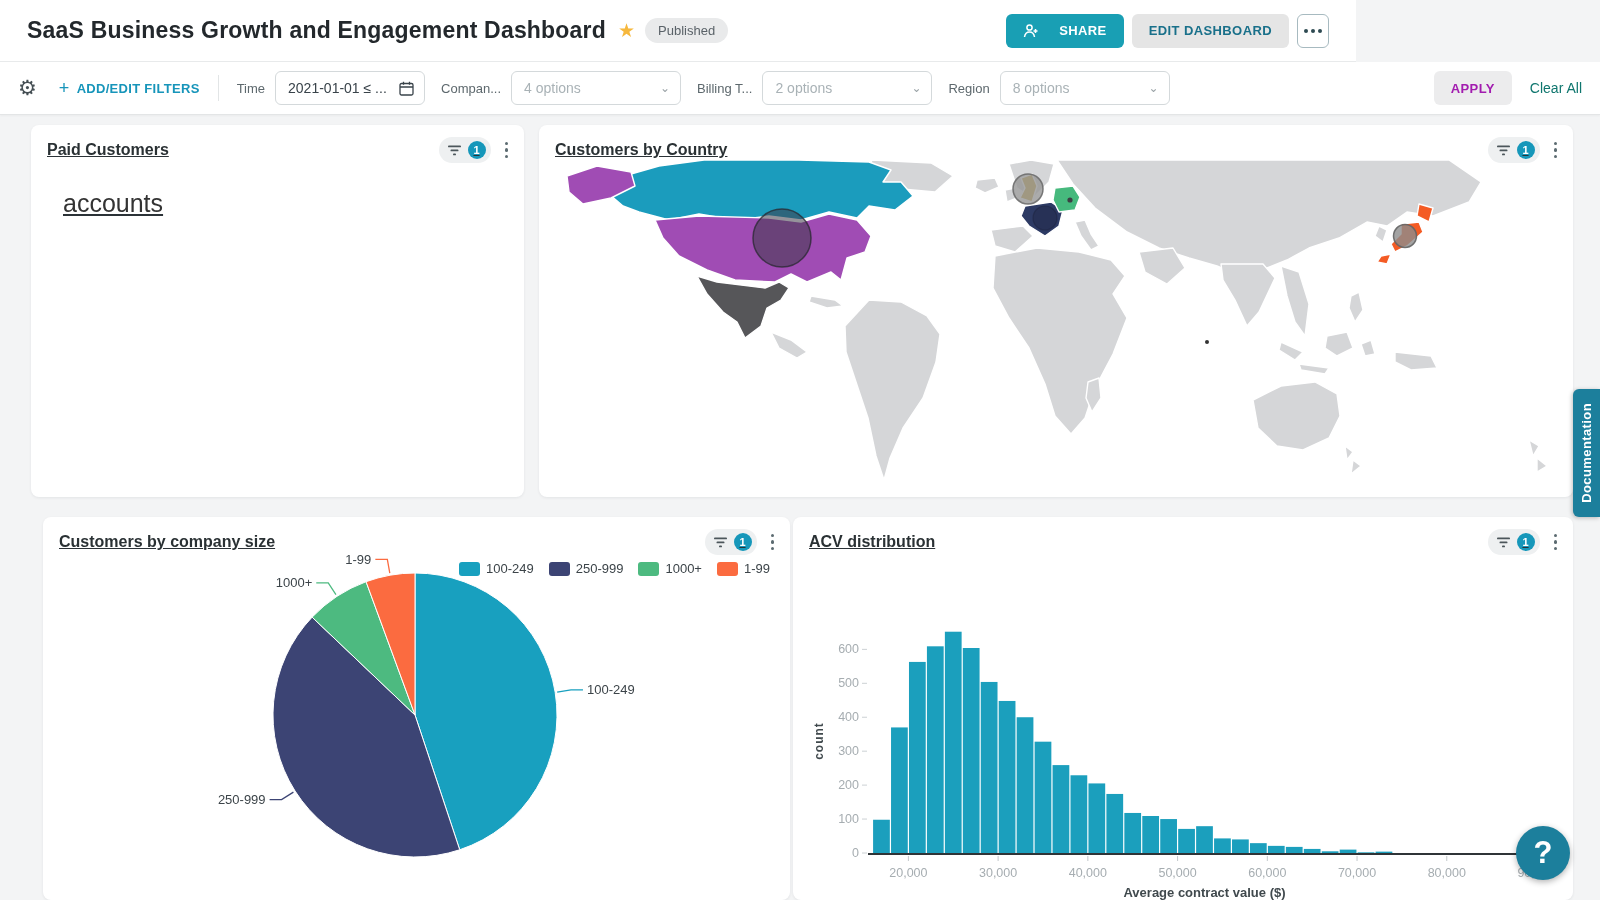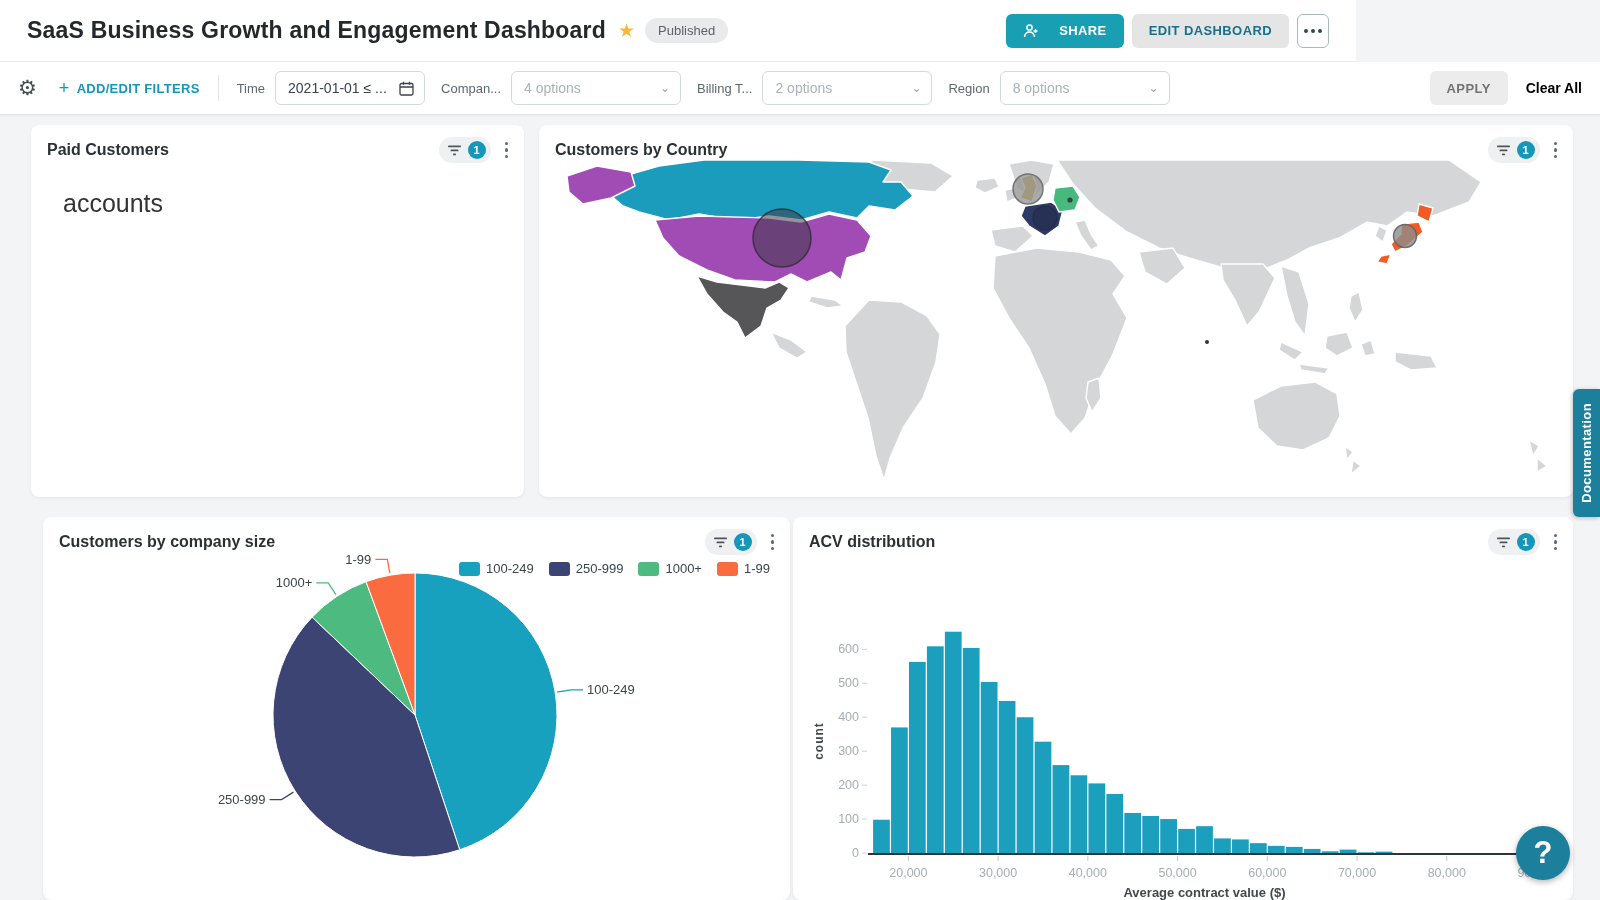--- a/index.html
+++ b/index.html
@@ -33,26 +33,26 @@
   .vdiv { width:1px; height:26px; background:#e2e5e6; margin:0 18px; }
   .flt-group { display:flex; align-items:center; margin-right:16px; }
   .flt-label { font-size:13px; color:#5d686d; margin-right:10px; white-space:nowrap; }
   .flt-field { height:34px; border:1px solid #d4d9db; border-radius:6px; background:#fff;
                display:flex; align-items:center; padding:0 10px 0 12px; font-size:14px; gap:8px; }
   .flt-field.date { width:150px; color:#39434a; }
   .flt-field.select { width:170px; color:#a9b2b6; justify-content:space-between; }
   .chev { color:#9aa3a7; font-size:12px; }
   .cal-icon { margin-left:auto; }
   .fb-right { margin-left:auto; display:flex; align-items:center; gap:18px; }
-  .btn-apply { background:#ececed; color:#737373; font-weight:700; font-size:13px;
+  .btn-apply { background:#ececed; color:#a21caf; font-weight:700; font-size:13px;
                padding:0 17px; height:34px; border-radius:6px; letter-spacing:.4px; }
-  .clear-all { font-size:14px; color:#000000; cursor:pointer;font-weight:bold; }
+  .clear-all { font-size:14px; color:#0f766e; cursor:pointer; }
 
   
-  .card { position:absolute; background:#fff; border-radius:8px; box-shadow:0 1px 3px rgba(20,30,40,.07); }
+  .card { position:absolute; background:#fff; border-radius:8px; box-shadow:0 1px 3px rgba(20,30,40,.07);text-decoration:underline; }
   .card-hd { display:flex; align-items:center; padding:12px 14px 0 16px; }
   .card-title { font-size:16px; font-weight:700; color:#2a3134; }
   .card-hd-right { margin-left:auto; display:flex; align-items:center; gap:12px; }
   .filter-pill { background:#eef0f1; border-radius:14px; height:26px; display:flex;
                  align-items:center; gap:6px; padding:0 5px 0 8px; cursor:pointer; }
   .badge { width:18px; height:18px; border-radius:50%; background:#1697ba; color:#fff;
            font-size:11px; font-weight:700; display:flex; align-items:center; justify-content:center; }
   .vdots { display:flex; flex-direction:column; gap:3px; cursor:pointer; padding:2px; }
   .vdots i { width:3.5px; height:3.5px; border-radius:50%; background:#5c6b71; display:block; }
 

